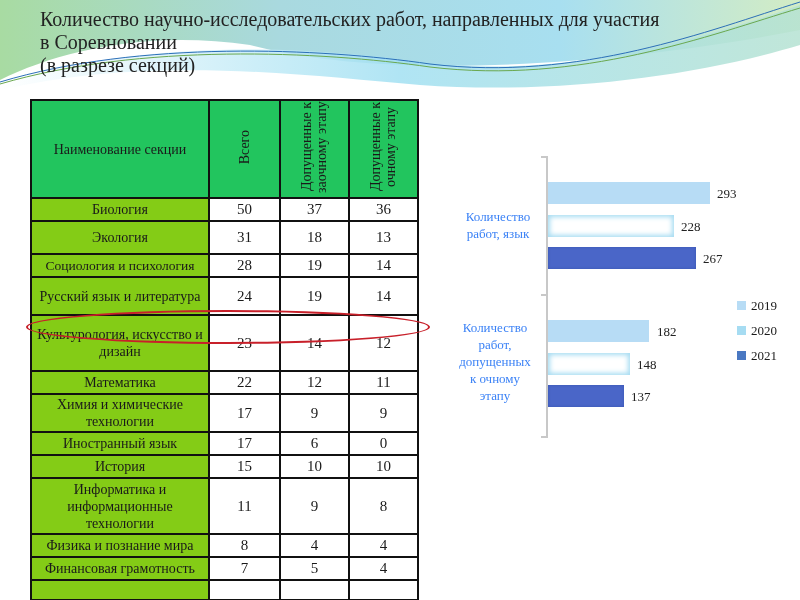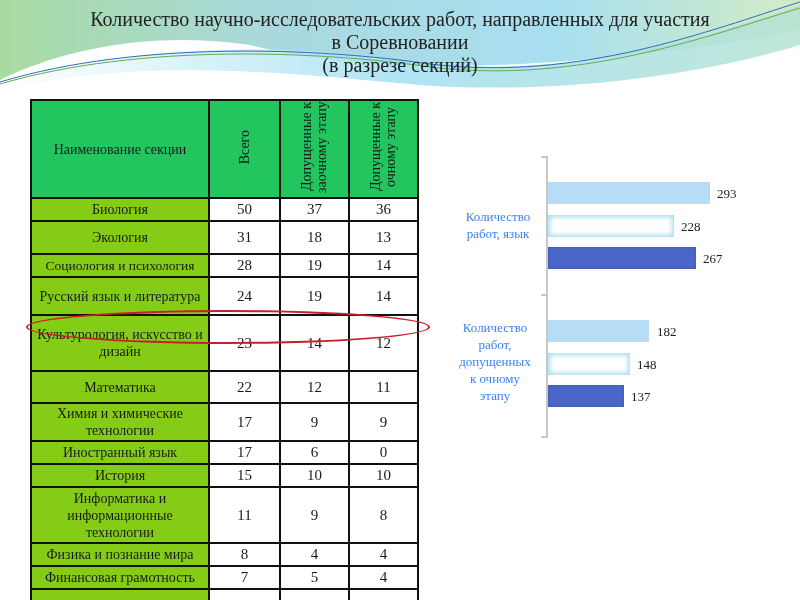--- a/index.html
+++ b/index.html
@@ -5,21 +5,21 @@
   html, body { margin: 0; padding: 0; }
   body {
     width: 800px; height: 600px; overflow: hidden; position: relative;
     background: #ffffff;
     font-family: "Liberation Serif", "DejaVu Serif", serif;
     color: #1a1a1a;
   }
   .bg-wave { position: absolute; left: 0; top: 0; width: 800px; height: 120px; z-index: 0; }
   .title {
     position: absolute; left: 40px; top: 8px; width: 720px;
-    text-align: center; font-size: 20px; line-height: 23px; z-index: 2;
+    font-size: 20px; line-height: 23px; z-index: 2;
     color: #222;
   }
   .title div { white-space: nowrap; }
 
   
   .tbl-wrap { position: absolute; left: 30px; top: 99px; z-index: 2; }
   table.sections {
     border-collapse: collapse; font-size: 14px;
     table-layout: fixed;
   }
@@ -128,21 +128,21 @@
       <td class="num">24</td>
       <td class="num">19</td>
       <td class="num">14</td>
     </tr>
     <tr style="height:56px">
       <td class="name">Культурология, искусство и дизайн</td>
       <td class="num">23</td>
       <td class="num">14</td>
       <td class="num">12</td>
     </tr>
-    <tr style="height:32px">
+    <tr style="height:23px">
       <td class="name">Математика</td>
       <td class="num">22</td>
       <td class="num">12</td>
       <td class="num">11</td>
     </tr>
     <tr style="height:38px">
       <td class="name">Химия и химические технологии</td>
       <td class="num">17</td>
       <td class="num">9</td>
       <td class="num">9</td>
@@ -214,13 +214,27 @@
   <div class="bar s2021" style="top:97px;width:148px"></div>
   <div class="val" style="left:263px;top:101px">267</div>
 
   <div class="bar s2019" style="top:170px;width:101px"></div>
   <div class="val" style="left:217px;top:174px">182</div>
   <div class="bar s2020" style="top:203px;width:82px"></div>
   <div class="val" style="left:197px;top:207px">148</div>
   <div class="bar s2021" style="top:235px;width:76px"></div>
   <div class="val" style="left:191px;top:239px">137</div>
 
+  <div class="legend">
+    <div class="legend-item">
+      <span class="swatch" style="background:#b7dcf5"></span>
+      <span>2019</span>
+    </div>
+    <div class="legend-item">
+      <span class="swatch" style="background:#a6dcf2"></span>
+      <span>2020</span>
+    </div>
+    <div class="legend-item">
+      <span class="swatch" style="background:#4a78c2"></span>
+      <span>2021</span>
+    </div>
+  </div>
 </div>
 
 </body></html>

